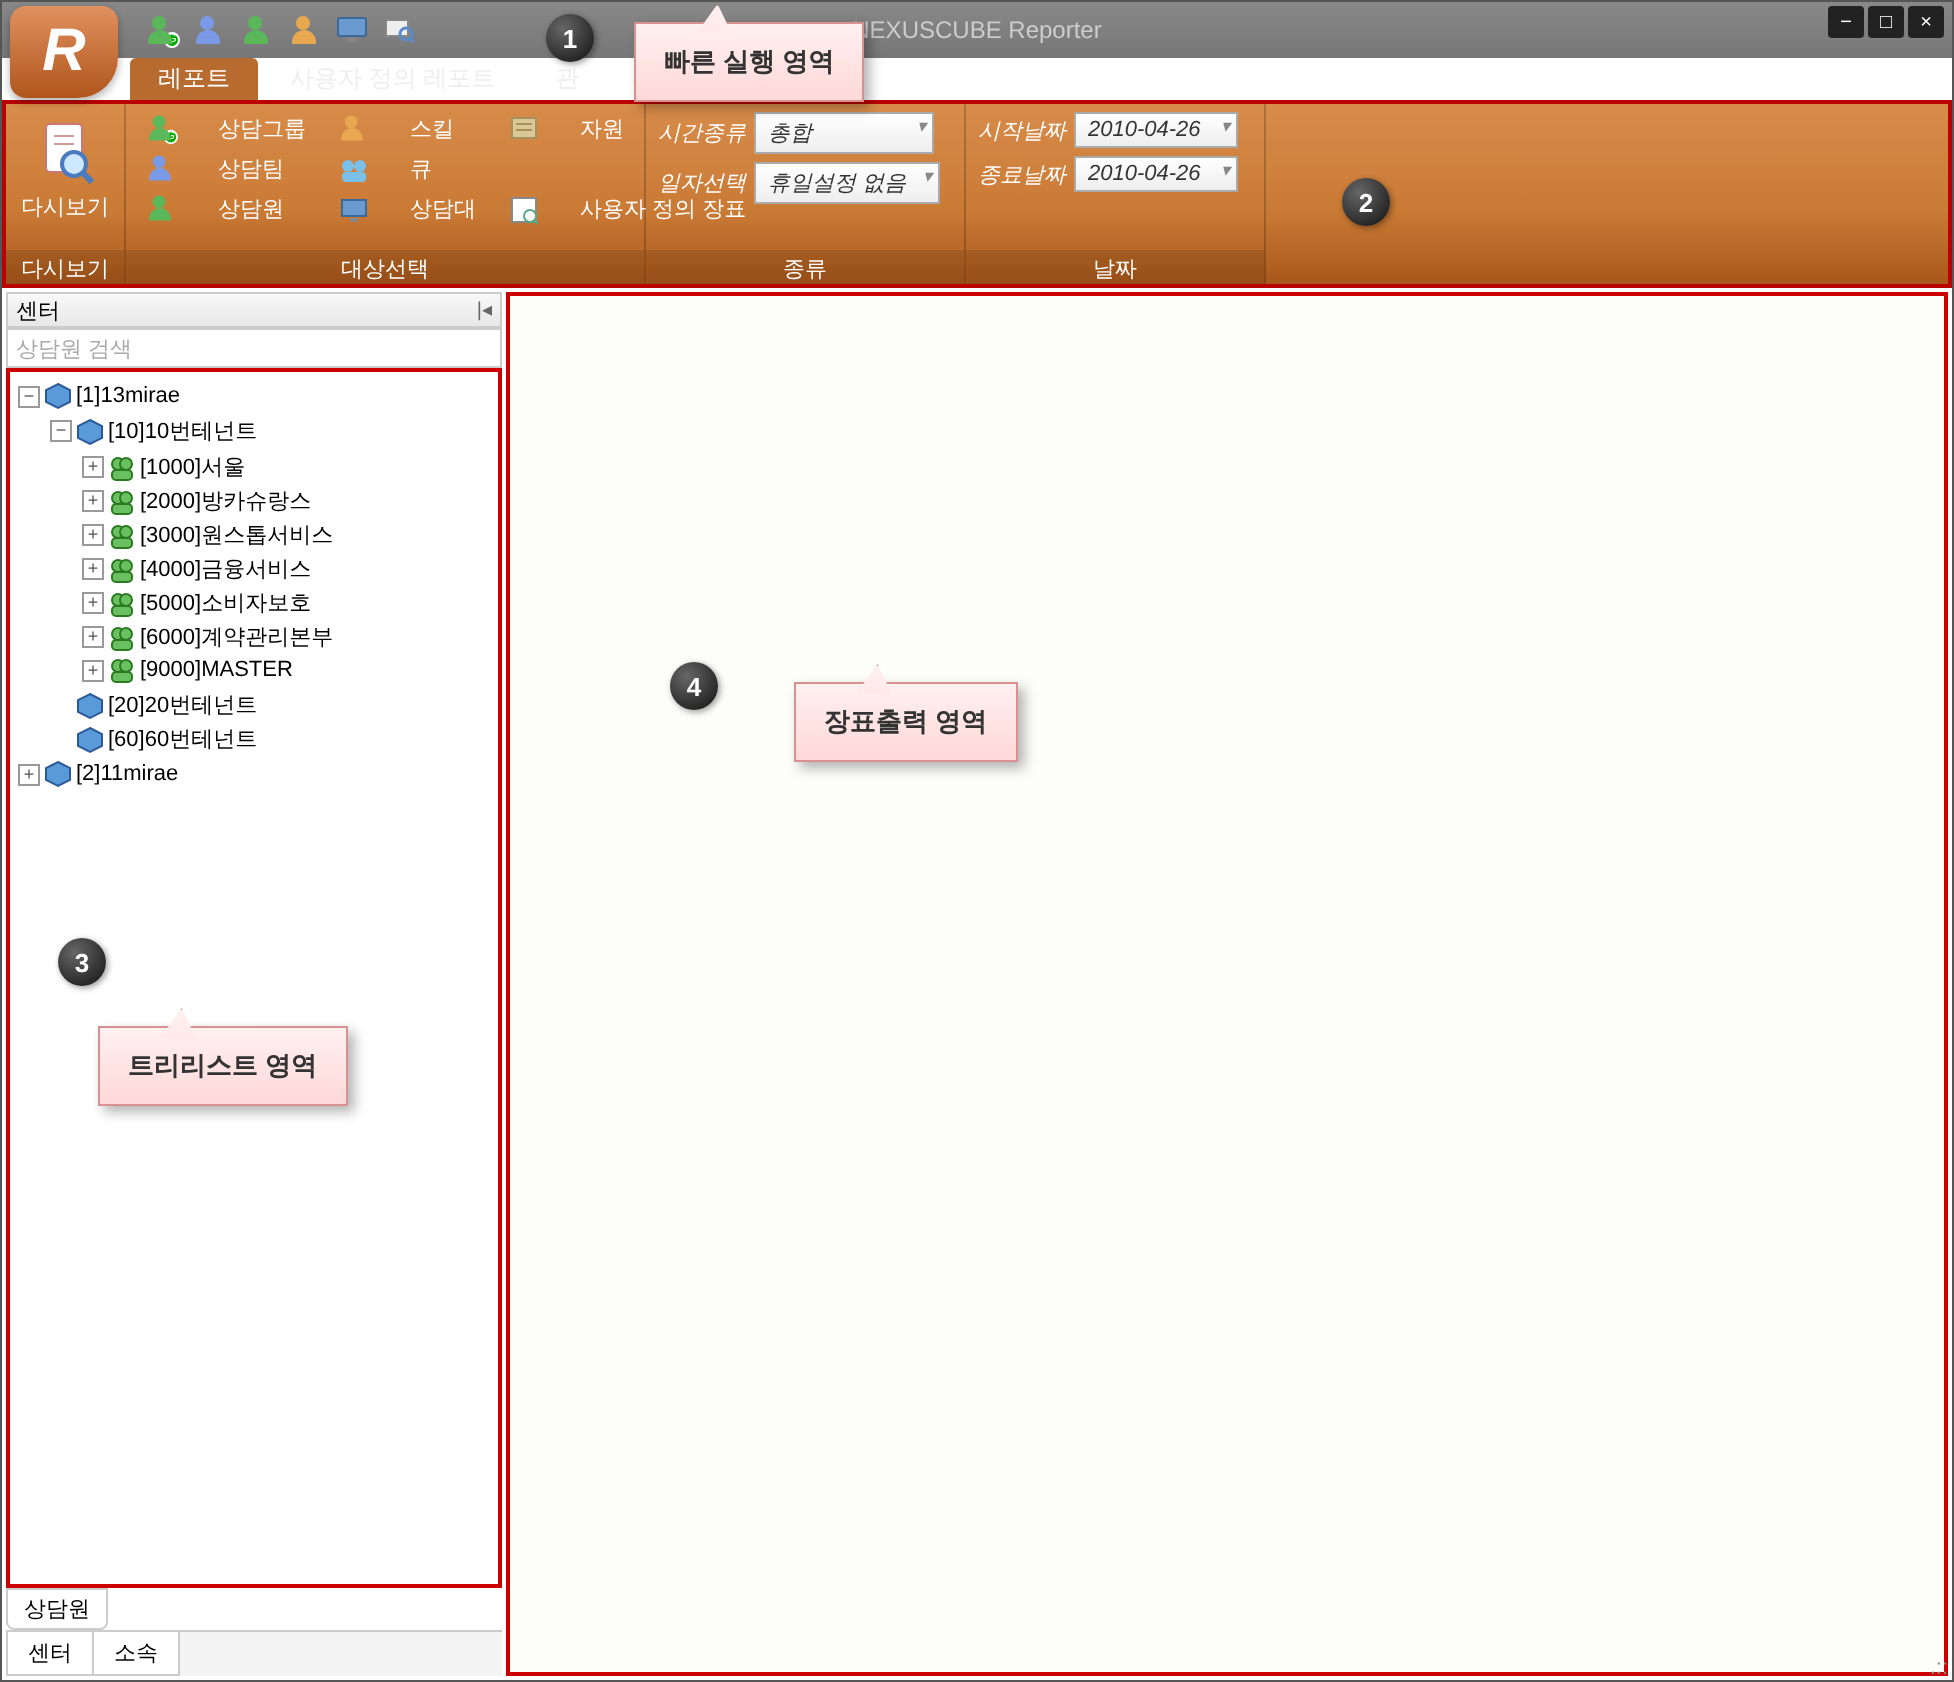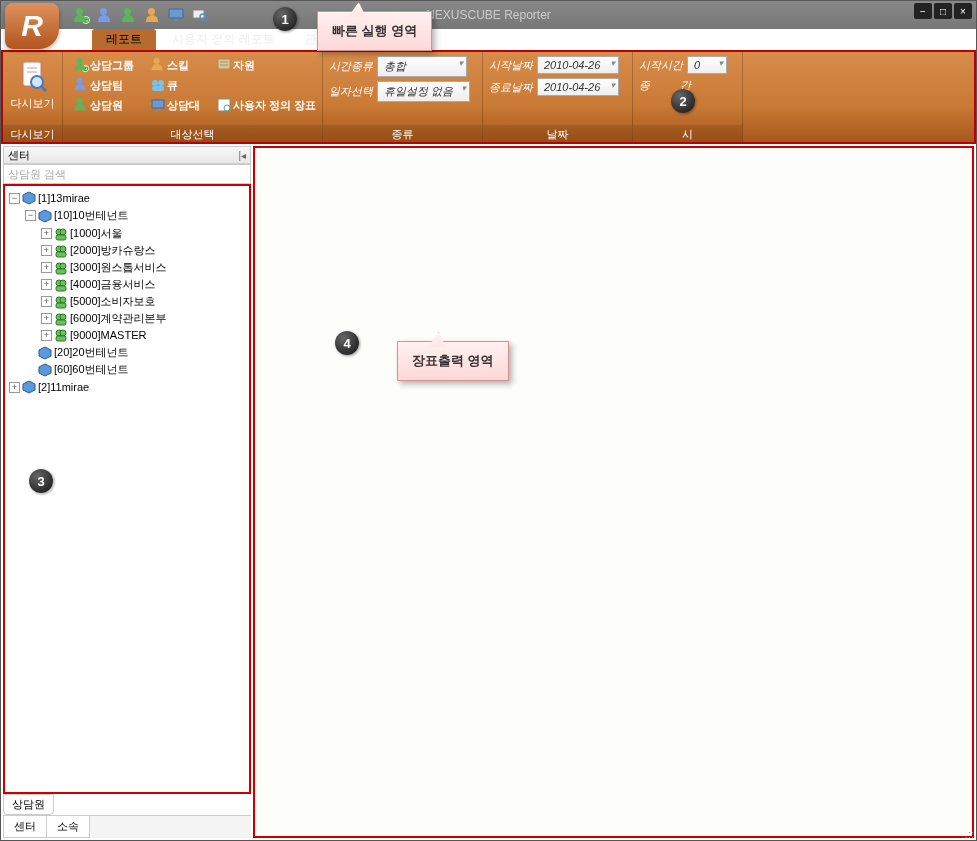--- a/index.html
+++ b/index.html
@@ -12,28 +12,28 @@
 .qicon { width: 22px; height: 20px; display: flex; align-items: center; justify-content: center; cursor: pointer; }
 .person-icon { width: 14px; height: 14px; position: relative; }
 .person-icon::before { content: ""; position: absolute; width: 7px; height: 7px; border-radius: 50%; background: currentColor; top: 0; left: 3px; }
 .person-icon::after { content: ""; position: absolute; width: 12px; height: 7px; border-radius: 6px 6px 0 0; background: currentColor; bottom: 0; left: 1px; }
 .g-badge { position: absolute; bottom: -2px; right: -3px; width: 8px; height: 8px; background: #0a0; border-radius: 50%; border: 1px solid #fff; font-size: 6px; color: #fff; text-align: center; line-height: 6px; }
 .title-text { position: absolute; left: 50%; transform: translateX(-50%); color: #ccc; font-size: 12px; }
 .win-btns { position: absolute; right: 4px; top: 2px; display: flex; gap: 2px; }
 .win-btn { width: 18px; height: 16px; background: #222; color: #fff; font-size: 10px; display: flex; align-items: center; justify-content: center; border-radius: 2px; cursor: pointer; }
 .tabs-row { position: absolute; top: 28px; left: 64px; display: flex; height: 22px; }
 .tab { padding: 2px 14px; font-size: 12px; color: #eee; background: rgba(255,255,255,0.15); margin-right: 2px; cursor: pointer; border-radius: 3px 3px 0 0; }
-.tab.active { background: #b86b2e; color: #000000; margin-left: 27px; }
+.tab.active { background: #b86b2e; color: #ffffff; }
 .ribbon { position: absolute; top: 49px; left: 0; right: 0; height: 94px; background: linear-gradient(to bottom, #d88c4a 0, #c97a35 60%, #a8571a 100%); border: 2px solid #b00; display: flex; }
 .rgroup { border-right: 1px solid rgba(0,0,0,0.2); padding: 4px 6px 2px 6px; display: flex; flex-direction: column; justify-content: space-between; position: relative; }
 .rgroup-label { text-align: center; font-size: 11px; color: #fff; padding: 2px 0 0 0; background: rgba(0,0,0,0.1); margin: 0 -6px -2px -6px; }
 .rbtn-big { display: flex; flex-direction: column; align-items: center; gap: 4px; cursor: pointer; padding: 4px; }
 .rbtn-big .icon-lg { width: 32px; height: 32px; }
 .rbtn-big .lbl { font-size: 11px; color: #fff; white-space: nowrap; }
-.rbtn-sm { display: flex; align-items: flex-end; gap: 1px; padding: 1px 4px; cursor: pointer; font-size: 11px; color: #fff; white-space: nowrap; font-weight: bold; }
+.rbtn-sm { display: flex; align-items: flex-start; gap: 20px; padding: 1px 4px; cursor: pointer; font-size: 11px; color: #fff; white-space: nowrap; }
 .rbtn-sm .icon-sm { width: 16px; height: 16px; flex-shrink: 0; }
 .rrows { display: flex; flex-direction: column; gap: 2px; }
 .rcols { display: flex; gap: 8px; }
 .field-row { display: flex; align-items: center; gap: 4px; font-size: 11px; color: #fff; margin-bottom: 4px; font-style: italic; }
 .field-row .combo { background: linear-gradient(#fff,#eee); color: #333; padding: 2px 16px 2px 6px; font-size: 11px; min-width: 90px; position: relative; border: 1px solid #aaa; }
 .field-row .combo::after { content: "▾"; position: absolute; right: 3px; top: 1px; color: #888; font-size: 9px; }
 .building-icon { width: 36px; height: 34px; }
 .content { position: absolute; top: 145px; left: 2px; right: 2px; bottom: 2px; display: flex; gap: 2px; }
 .sidebar { width: 248px; display: flex; flex-direction: column; }
 .side-header { height: 18px; background: linear-gradient(#f8f8f8,#e8e8e8); border: 1px solid #ccc; font-size: 11px; padding: 1px 4px; display: flex; justify-content: space-between; align-items: center; }
@@ -227,34 +227,20 @@
             <div class="combo" style="min-width:82px"><span>2010-04-26</span></div>
           </div>
         <div class="field-row">
             <span>종료날짜</span>
             <div class="combo" style="min-width:82px"><span>2010-04-26</span></div>
           </div>
       </div>
       <div class="rgroup-label">날짜</div>
     </div>
 
-    <div class="rgroup" style="width:110px">
-      <div>
-        <div class="field-row">
-            <span>시작시간</span>
-            <div class="combo" style="min-width:40px"><span>0</span></div>
-          </div>
-        <div class="field-row">
-            <span>종</span>
-            <span style="opacity:0">료시</span>
-            <span>간</span>
-          </div>
-      </div>
-      <div class="rgroup-label">시</div>
-    </div>
 
     <div style="flex:1"></div>
 
   </div>
 
   <div class="content">
     <div class="sidebar">
       <div class="side-header">
         <span>센터</span>
         <span class="collapse">|◂</span>
@@ -382,18 +368,19 @@
     </div>
     <div class="main"></div>
   </div>
 
   <div class="num-badge" style="top:6px;left:272px">1</div>
   <div class="callout" style="top:10px;left:316px">빠른 실행 영역</div>
 
   <div class="num-badge" style="top:88px;left:670px">2</div>
 
   <div class="num-badge" style="top:468px;left:28px">3</div>
+  <div class="callout" style="top:512px;left:48px">트리리스트 영역</div>
 
   <div class="num-badge" style="top:330px;left:334px">4</div>
   <div class="callout" style="top:340px;left:396px">장표출력 영역</div>
 
   <div class="statusbar">.::</div>
 </div>
 
 </body></html>

